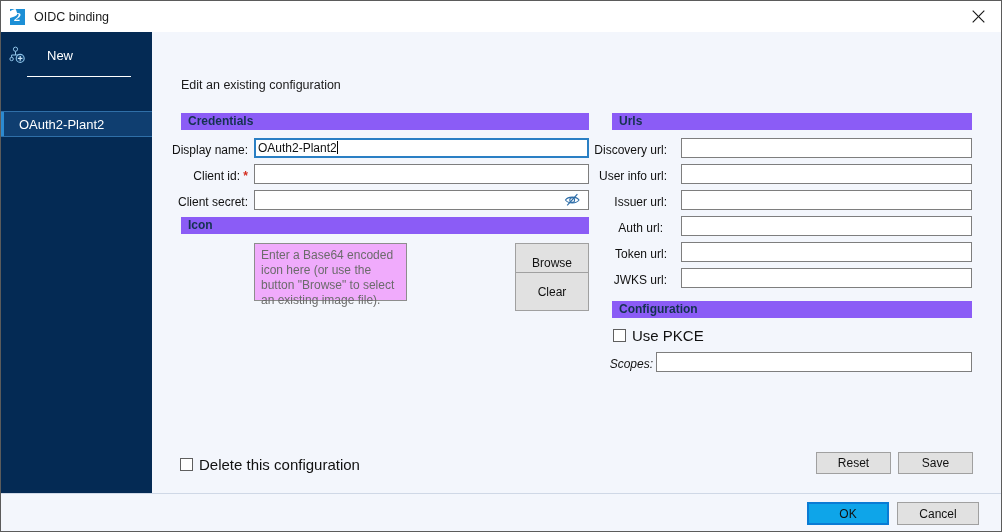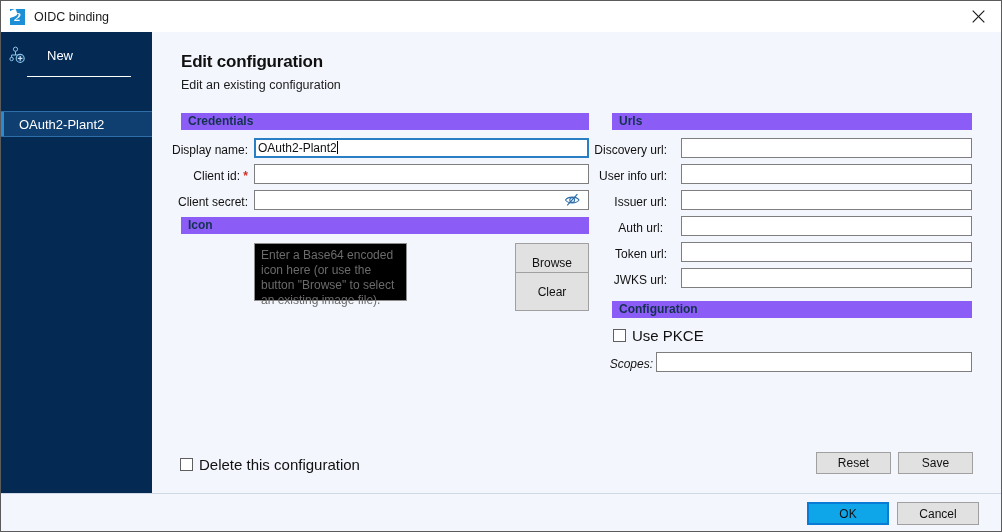--- a/index.html
+++ b/index.html
@@ -220,21 +220,21 @@
 
   .eye-btn {
     position: absolute;
     width: 18px; height: 16px;
     cursor: pointer;
   }
 
   .textarea-box {
     position: absolute;
     box-sizing: border-box;
-    background: #000000;
+    background: #f0abfc;
     border: 1px solid #8d8d8d;
     padding: 4px 6px;
     font-size: 12px;
     color: #6b6b6b;
     line-height: 15px;
     cursor: text;
   }
 
   .btn {
     position: absolute;
@@ -326,21 +326,20 @@
 
     <div class="sb-item">
       <span class="accent"></span>
       <span class="sb-item-label">OAuth2-Plant2</span>
     </div>
 
   </div>
 
   <div class="content">
 
-    <div class="page-title">Edit configuration</div>
     <div class="page-subtitle">Edit an existing configuration</div>
 
     <div class="section-head" style="left:29px; top:81px; width:408px;">Credentials</div>
 
     <div class="fld-label" style="left:0px; top:111px; width:96px;">Display name:</div>
     <div class="txtbox focused" style="left:102px; top:106px; width:335px;"><span>OAuth2-Plant2</span><span class="caret"></span></div>
 
     <div class="fld-label" style="left:0px; top:137px; width:96px;"><span>Client id:</span> <span class="req">*</span></div>
     <div class="txtbox" style="left:102px; top:132px; width:335px;"></div>
 

